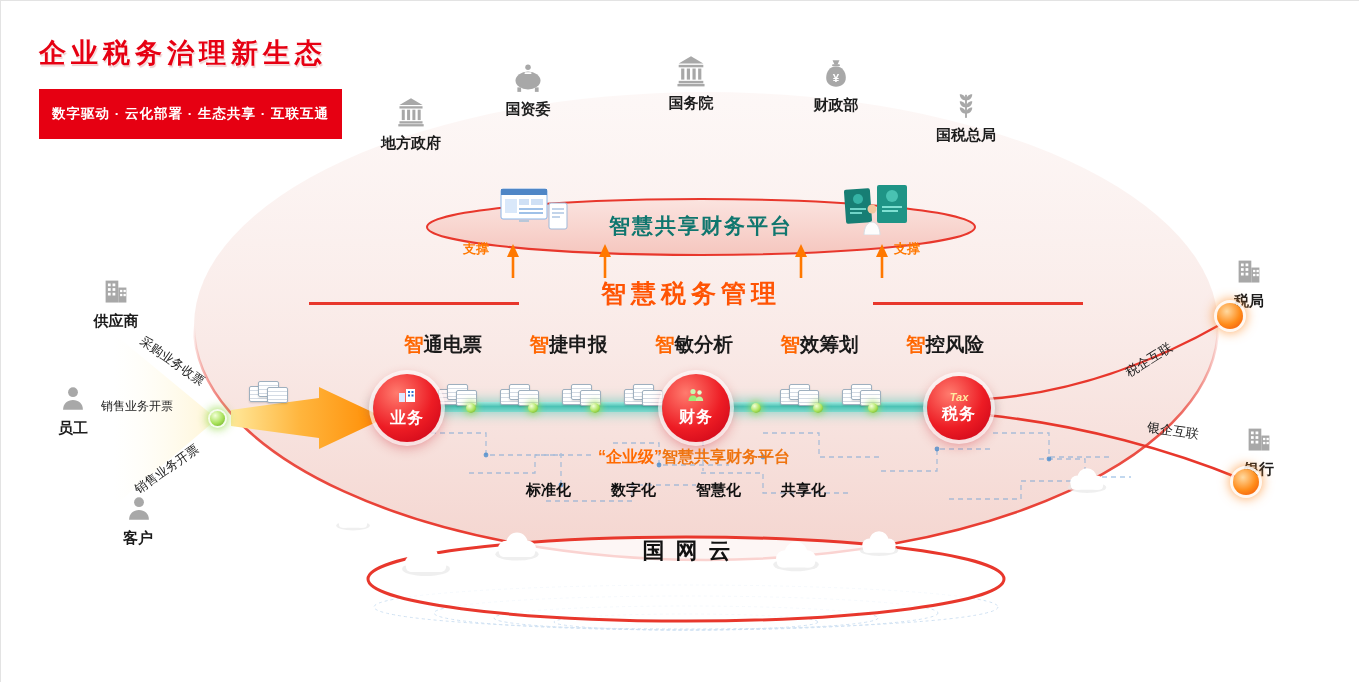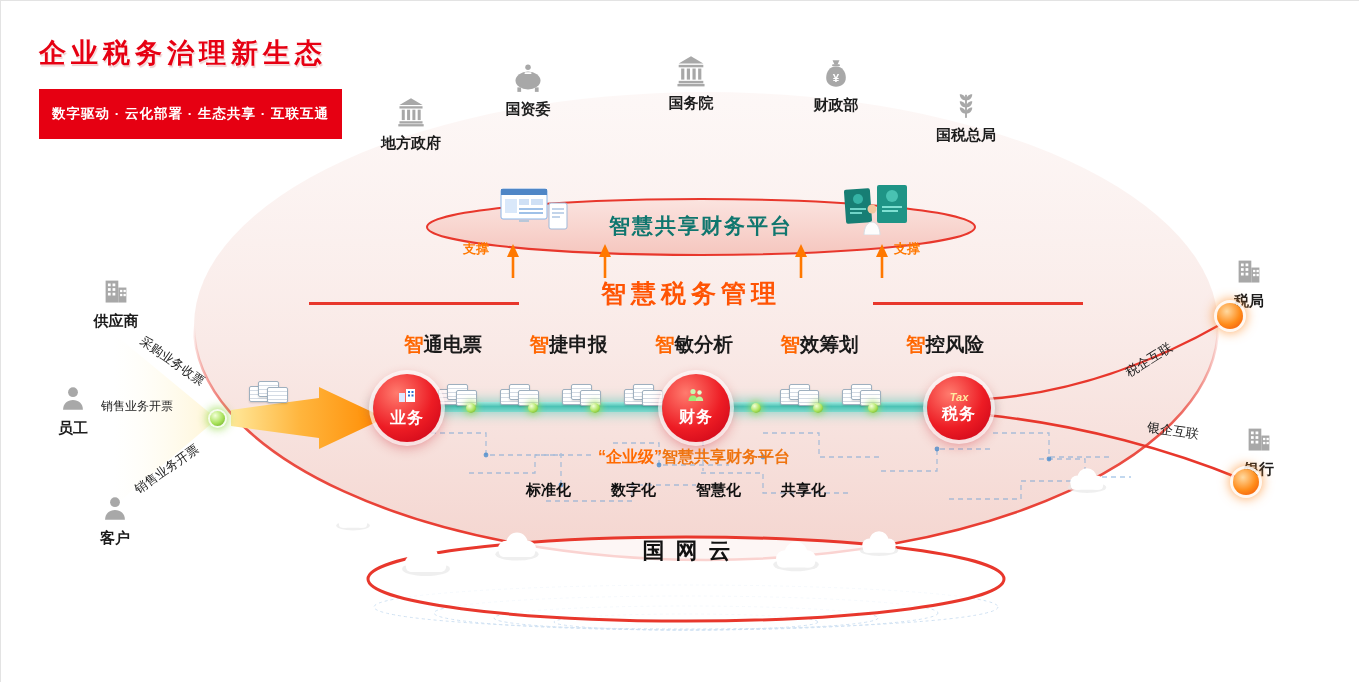--- a/index.html
+++ b/index.html
@@ -436,21 +436,21 @@
   <div class="entity" style="left:36px;top:383px;width:72px;">
     <span>
       <svg width="28" height="28" viewBox="0 0 24 24" fill="#a8a8a8">
           <circle cx="12" cy="7" r="4.2"></circle>
           <path d="M3.5 22c0-5 3.8-8.2 8.5-8.2s8.5 3.2 8.5 8.2z"></path>
         </svg>
     </span>
     <span class="elabel">员工</span>
   </div>
 
-  <div class="entity" style="left:76px;top:493px;width:76px;">
+  <div class="entity" style="left:76px;top:493px;width:76px;align-items:flex-end;">
     <span>
       <svg width="28" height="28" viewBox="0 0 24 24" fill="#a8a8a8">
           <circle cx="12" cy="7" r="4.2"></circle>
           <path d="M3.5 22c0-5 3.8-8.2 8.5-8.2s8.5 3.2 8.5 8.2z"></path>
         </svg>
     </span>
     <span class="elabel">客户</span>
   </div>
 
   <div class="rlabel" style="left:115px;top:352px;width:112px;transform:rotate(35deg);">采购业务收票</div>

